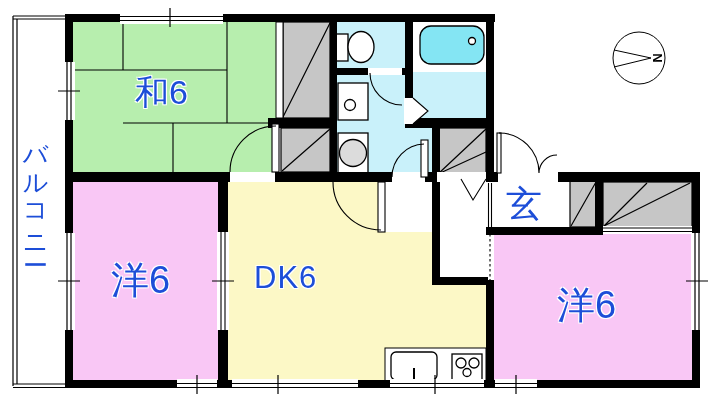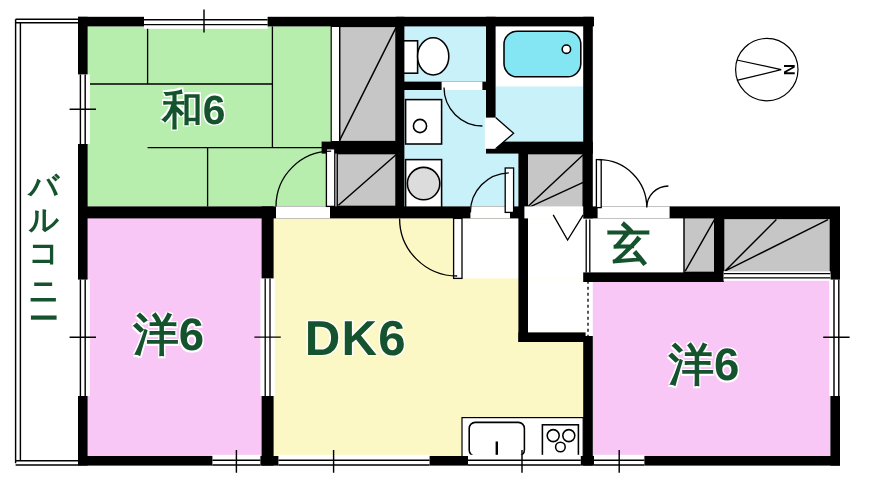--- a/index.html
+++ b/index.html
@@ -2,25 +2,25 @@
 <html><head>
 <meta charset="utf-8">
 <style>
   html,body{margin:0;padding:0;background:#fff;}
   .plan{
     position:relative;width:726px;height:409px;background:#fff;overflow:hidden;
     font-family:"Liberation Sans",sans-serif;
   }
   .plan svg{position:absolute;left:0;top:0;}
   .label{
-    position:absolute;font-weight:bold;color:#14532d;line-height:1;white-space:nowrap;
+    position:absolute;font-weight:normal;color:#1d4ed8;line-height:1;white-space:nowrap;
     text-shadow:-1px -1px 0 #fff,1px -1px 0 #fff,-1px 1px 0 #fff,1px 1px 0 #fff;
   }
   .label-washitsu{left:135px;top:75px;font-size:34px;}
-  .label-dk{left:254px;top:262px;font-size:41px;letter-spacing:1px;text-align:center;}
+  .label-dk{left:254px;top:262px;font-size:31px;letter-spacing:1px;text-align:center;}
   .label-west-left{left:111px;top:261px;font-size:38px;}
   .label-west-right{left:557px;top:286px;font-size:38px;}
   .label-genkan{left:506px;top:186px;font-size:36px;}
   .label-balcony{
     left:23px;top:126px;font-size:25px;letter-spacing:3px;
     writing-mode:vertical-rl;text-orientation:mixed;height:220px;
   }
 </style>
 </head>
 <body>

